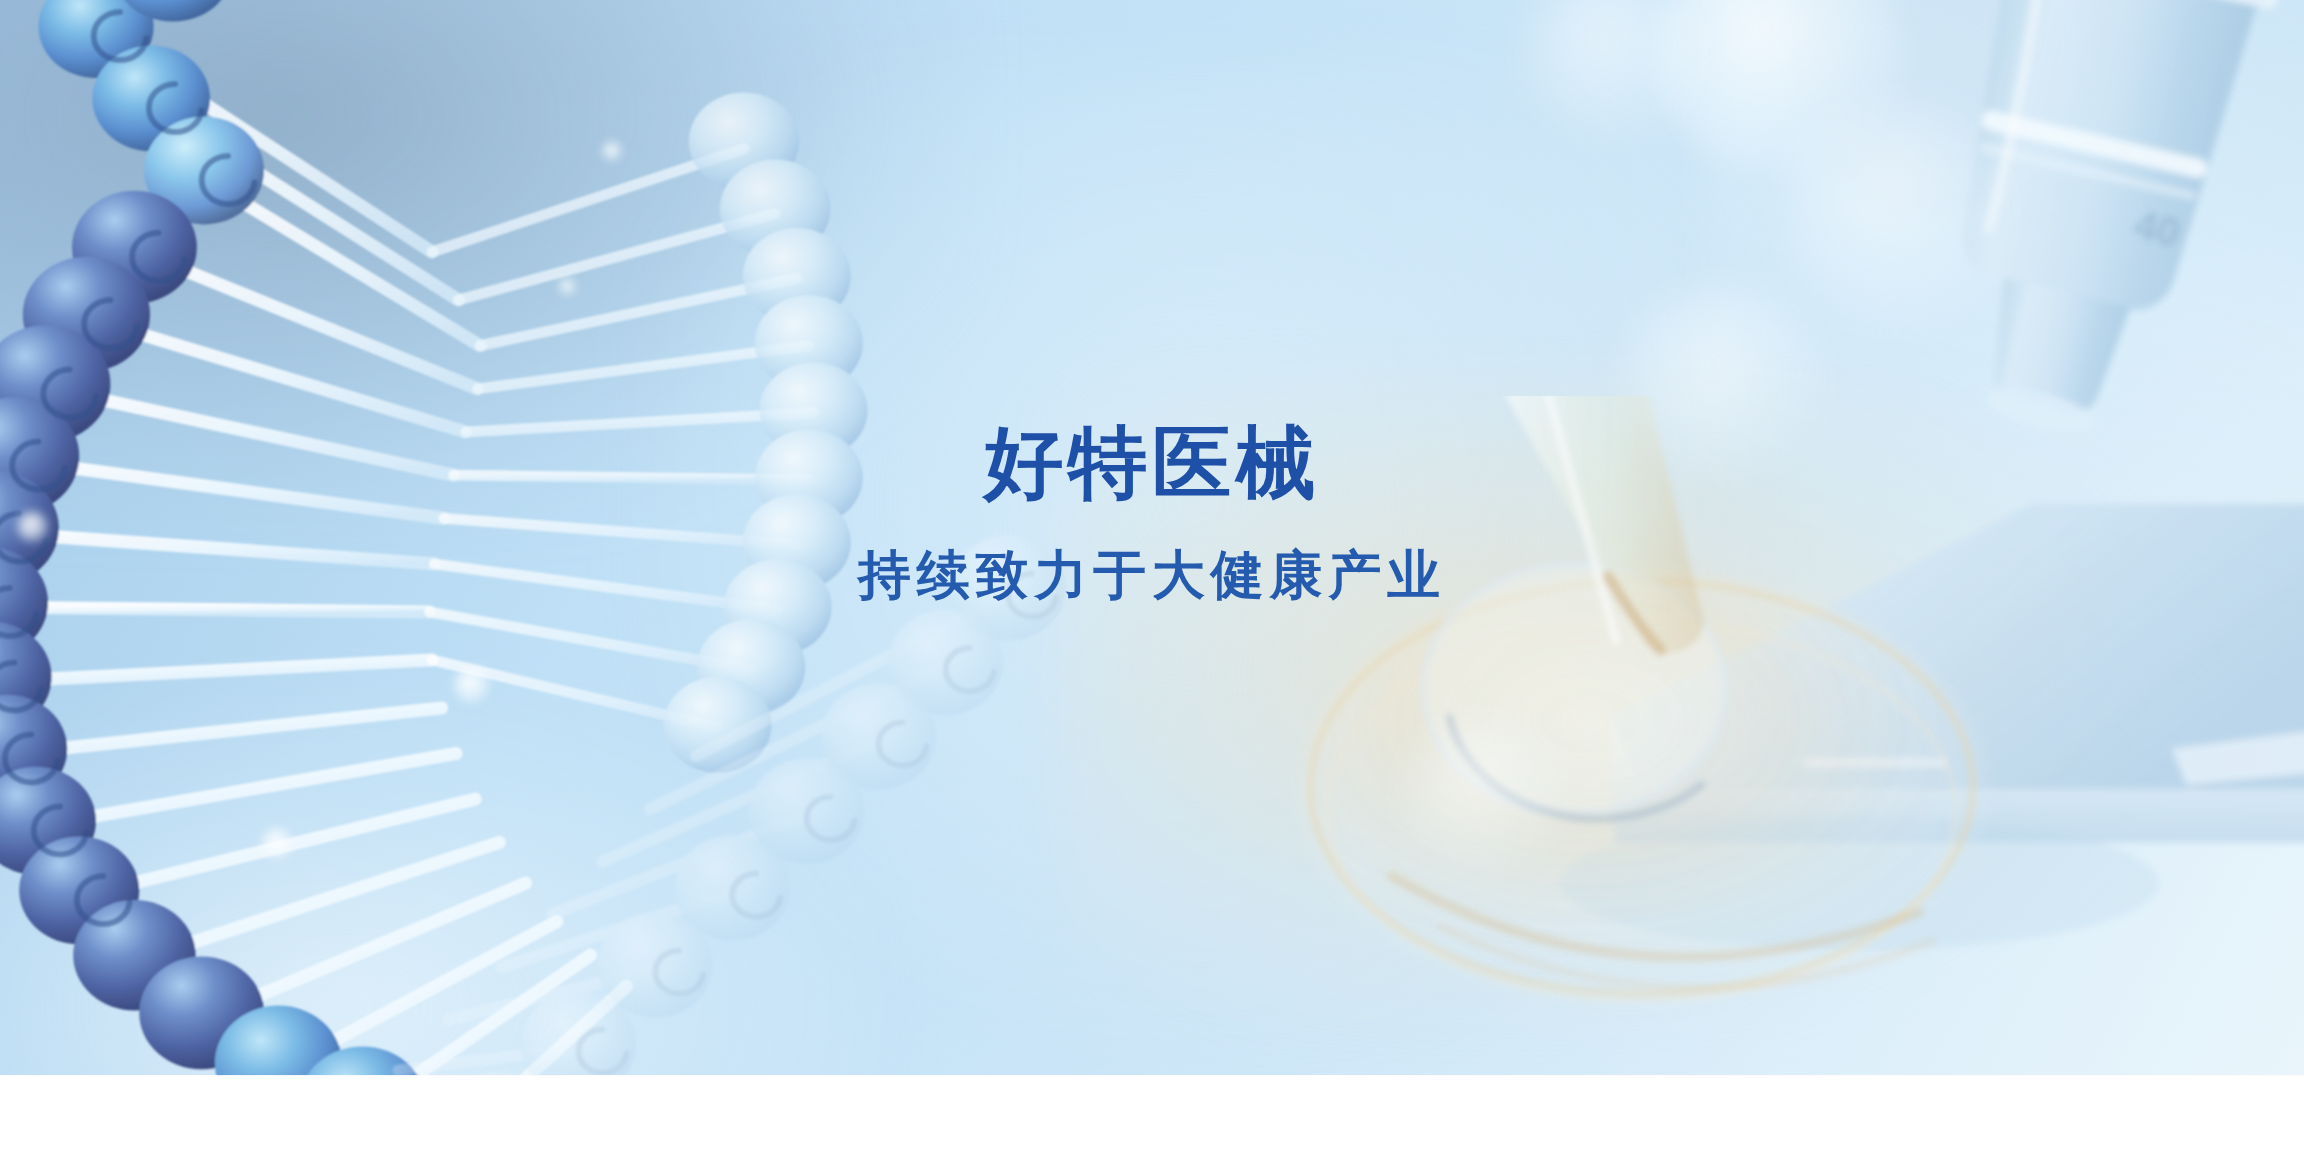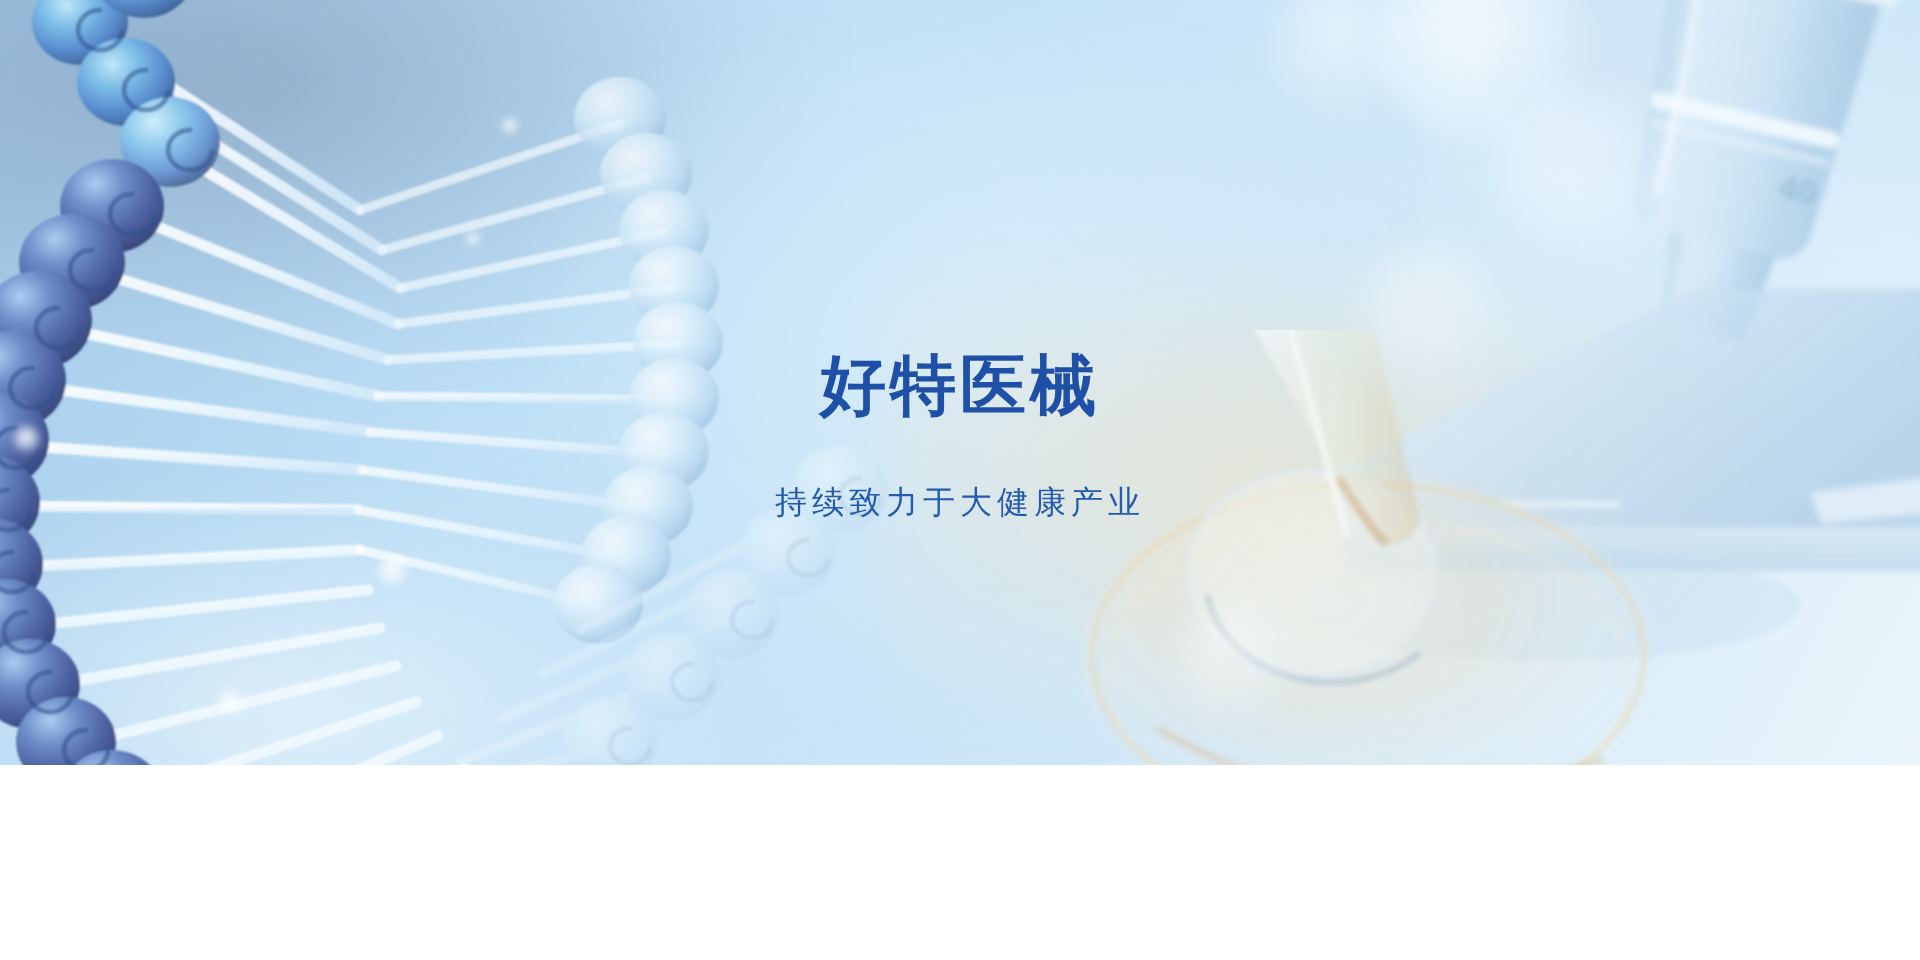--- a/index.html
+++ b/index.html
@@ -7,21 +7,21 @@
     padding: 0;
     background: #ffffff;
   }
   body {
     font-family: "Liberation Sans", "DejaVu Sans", sans-serif;
   }
 
   .banner {
     position: relative;
     width: 1920px;
-    height: 765px;
+    height: 896px;
     overflow: hidden;
     background: #fca5a5;
   }
 
   
   .bg-base {
     position: absolute;
     inset: 0;
     background:
       linear-gradient(118deg,
@@ -190,23 +190,23 @@
   .headline {
     margin-top: 352px;
     font-size: 66px;
     font-weight: bold;
     letter-spacing: 4px;
     line-height: 1;
     color: #1f50a8;
     white-space: nowrap;
   }
   .subline {
-    margin-top: 68px;
-    font-size: 32px;
-    font-weight: normal;
+    margin-top: 40px;
+    font-size: 44px;
+    font-weight: bold;
     letter-spacing: 5px;
     line-height: 1;
     color: #245bae;
     white-space: nowrap;
   }
   .tagline {
     margin-top: 44px;
     font-size: 46px;
     font-weight: bold;
     letter-spacing: 5px;

